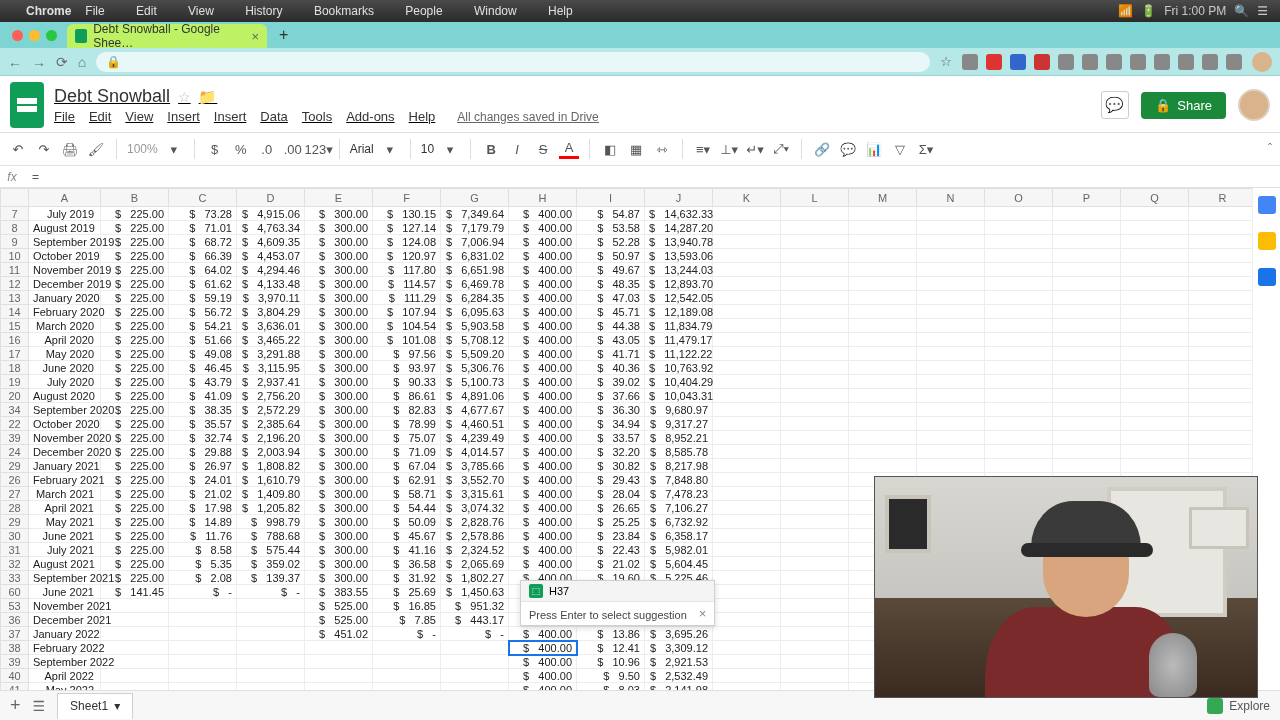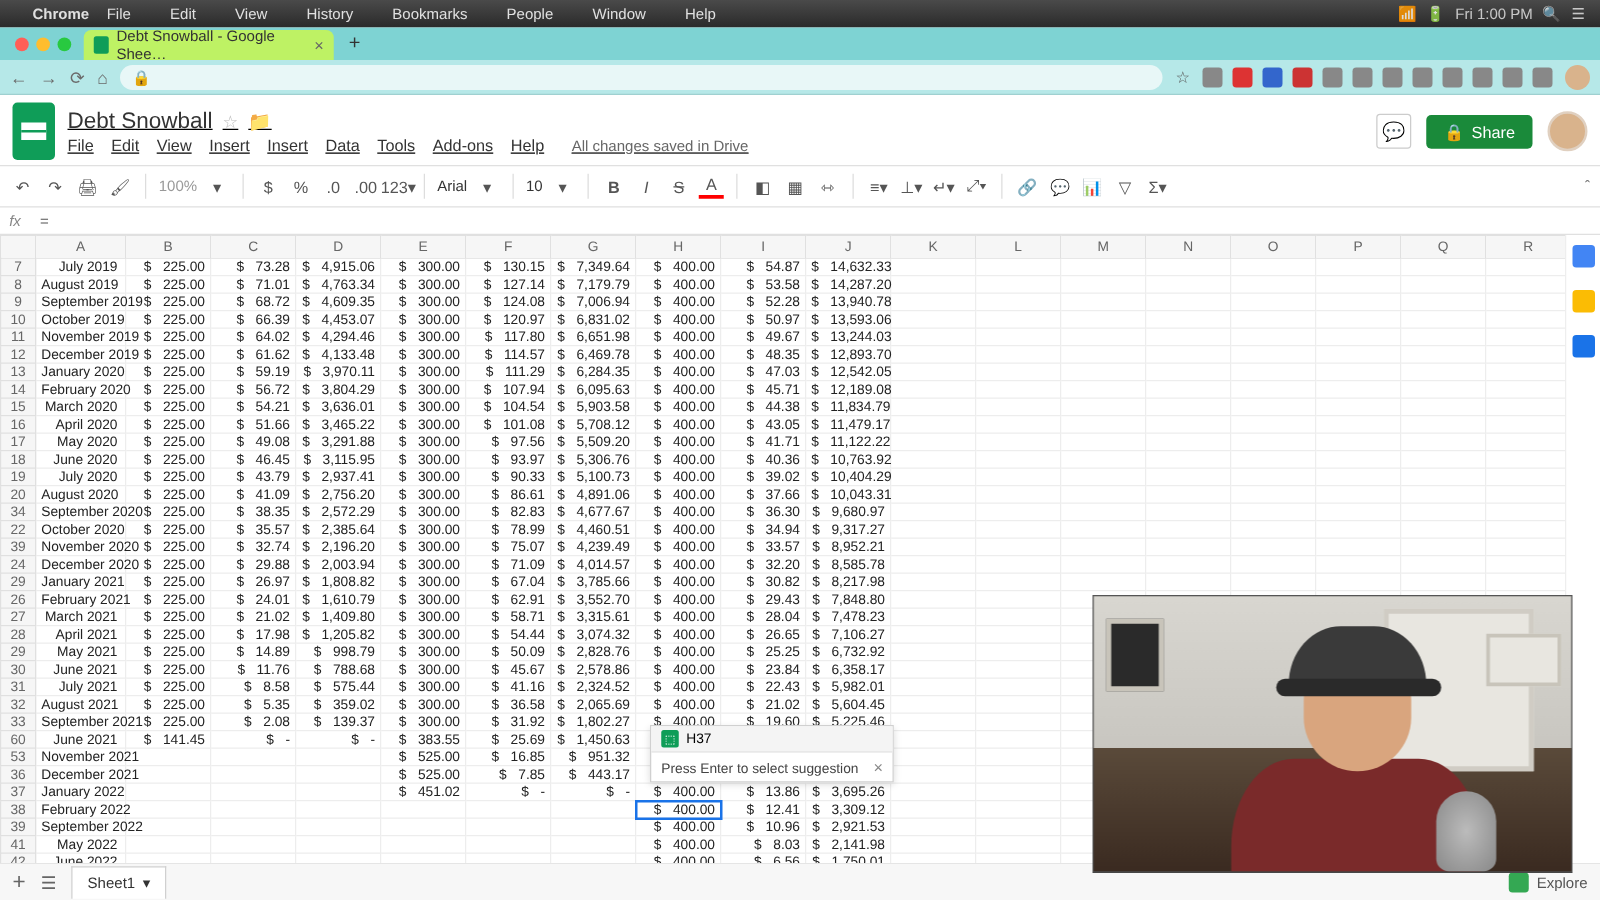--- a/index.html
+++ b/index.html
@@ -960,20 +960,41 @@
     <td class="col-rest"></td>
             <td class="col-rest"></td>
             <td class="col-rest"></td>
             <td class="col-rest"></td>
             <td class="col-rest"></td>
             <td class="col-rest"></td>
             <td class="col-rest"></td>
             <td class="col-rest"></td>
           </tr>
           <tr>
+            <td class="rownum">40</td>
+    <td class="lbl col-A">April 2022</td>
+    <td class="col-B"></td>
+    <td class="col-C"></td>
+    <td class="col-D"></td>
+    <td class="col-E"></td>
+    <td class="col-F"></td>
+    <td class="col-G"></td>
+    <td class="col-H">$ &nbsp; 400.00</td>
+    <td class="col-I">$ &nbsp; 9.50</td>
+    <td class="col-J">$ &nbsp; 2,532.49</td>
+    <td class="col-rest"></td>
+            <td class="col-rest"></td>
+            <td class="col-rest"></td>
+            <td class="col-rest"></td>
+            <td class="col-rest"></td>
+            <td class="col-rest"></td>
+            <td class="col-rest"></td>
+            <td class="col-rest"></td>
+          </tr>
+          <tr>
             <td class="rownum">41</td>
     <td class="lbl col-A">May 2022</td>
     <td class="col-B"></td>
     <td class="col-C"></td>
     <td class="col-D"></td>
     <td class="col-E"></td>
     <td class="col-F"></td>
     <td class="col-G"></td>
     <td class="col-H">$ &nbsp; 400.00</td>
     <td class="col-I">$ &nbsp; 8.03</td>

